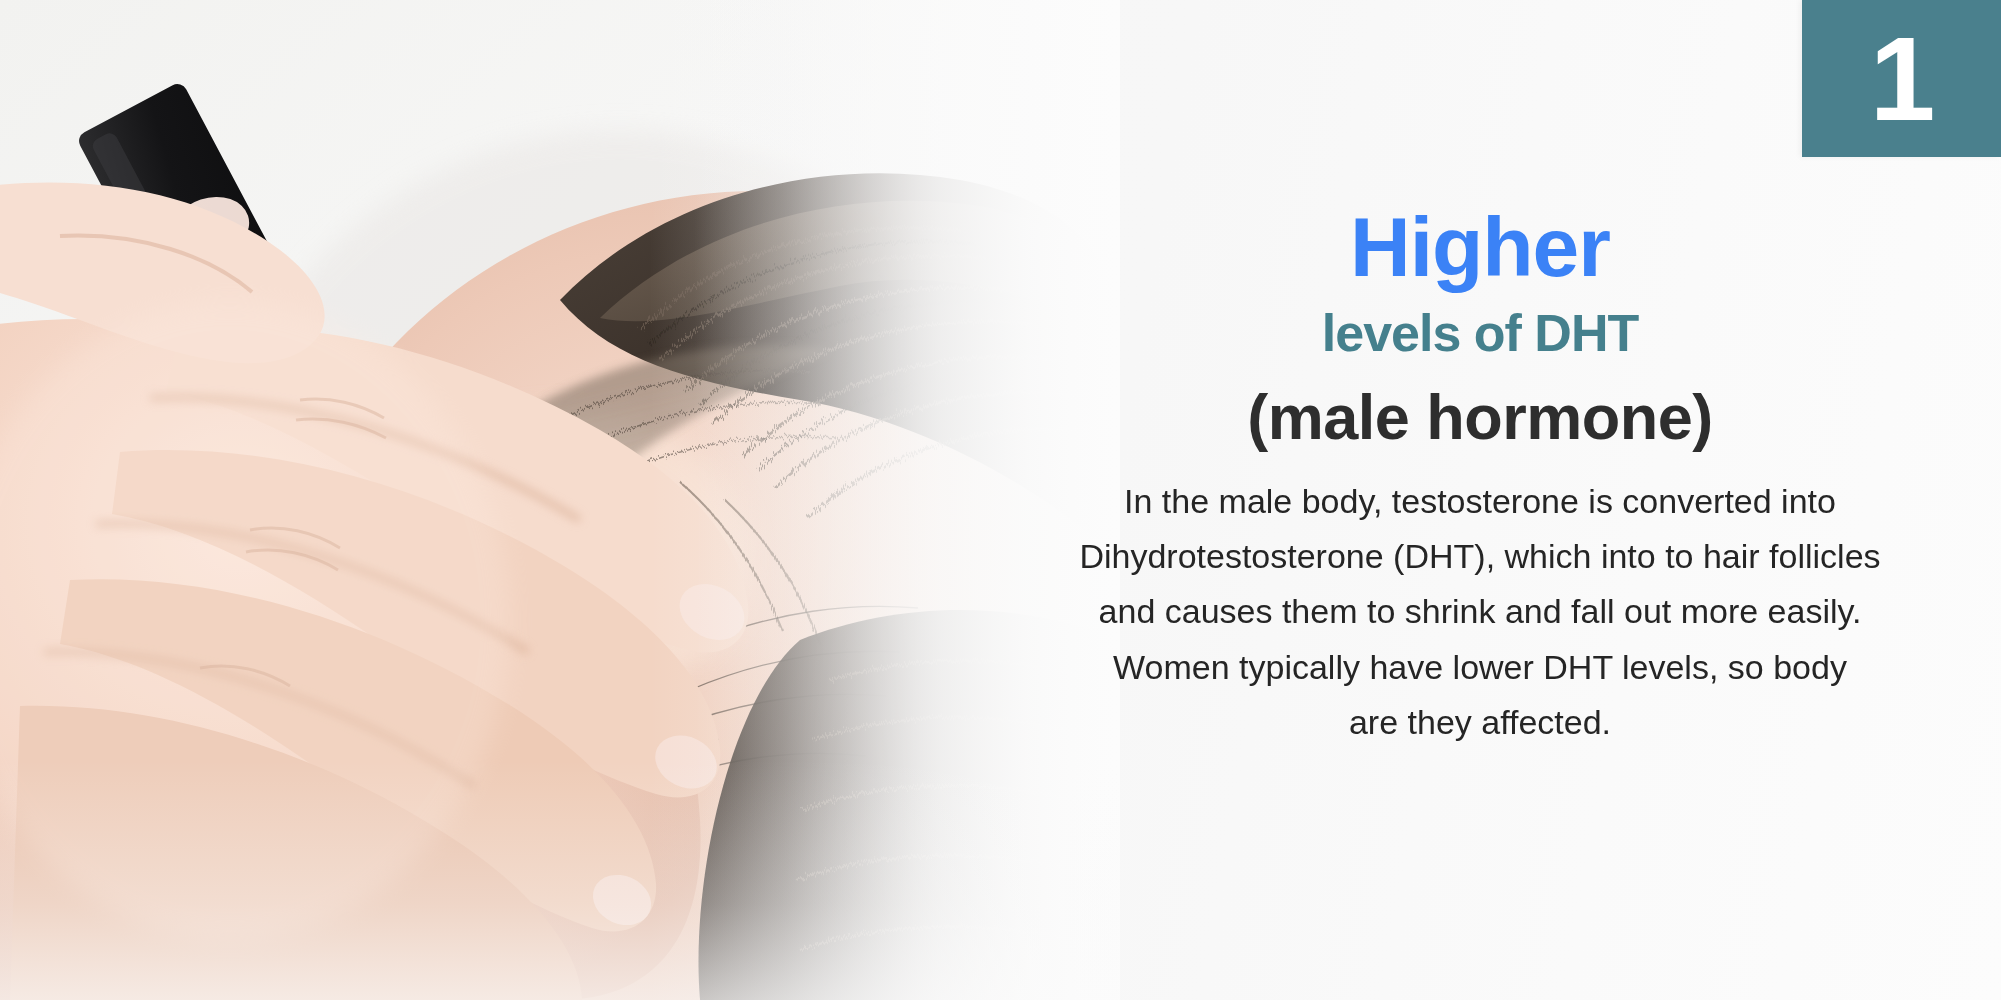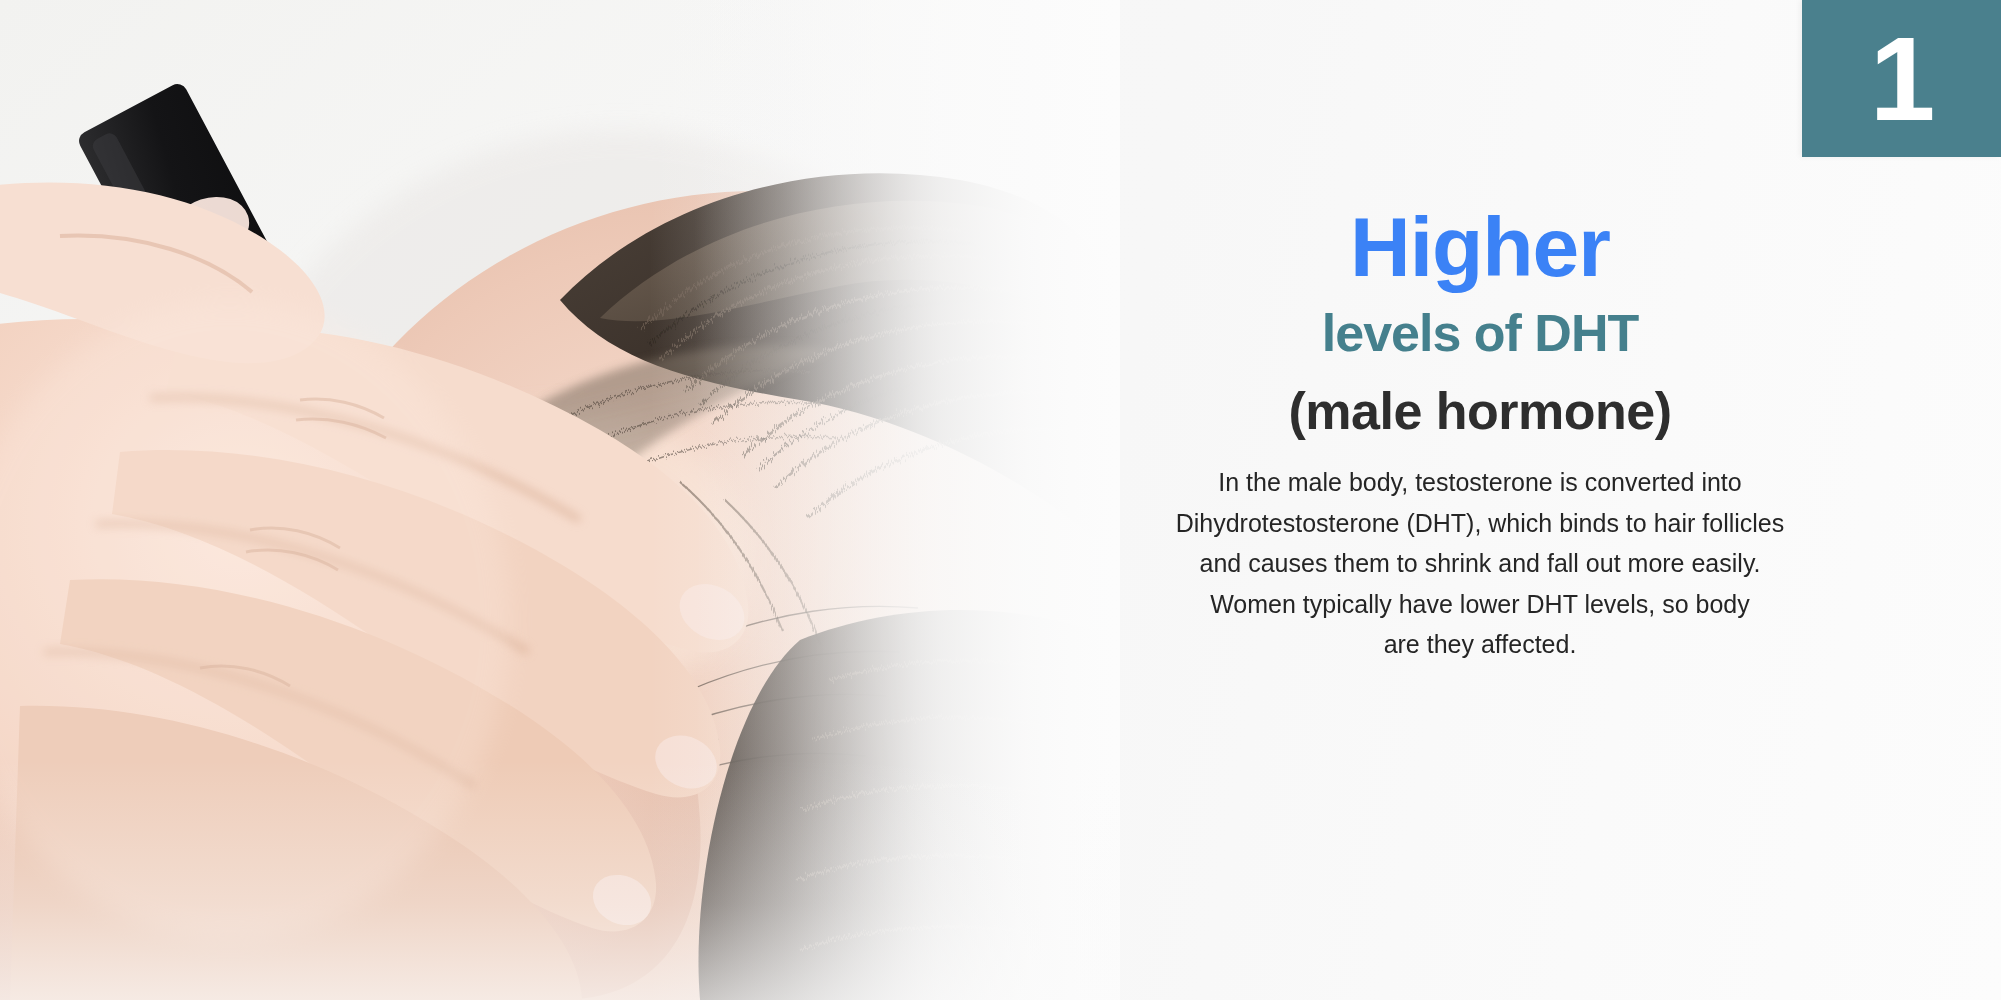--- a/index.html
+++ b/index.html
@@ -96,30 +96,30 @@
   .headline-2 {
     color: #45808D;
     font-size: 52px;
     font-weight: bold;
     line-height: 1.0;
     letter-spacing: -1px;
     margin: 18px 0 0 0;
   }
   .subtitle {
     color: #2e2e2e;
-    font-size: 52px;
+    font-size: 63px;
     font-weight: bold;
     line-height: 1.1;
     margin: 24px 0 0 0;
     letter-spacing: -0.5px;
   }
   .body-copy {
     margin: 22px 0 0 0;
     color: #252525;
-    font-size: 25px;
+    font-size: 34px;
     line-height: 1.62;
     font-weight: normal;
   }
   .body-line { display: block; }
 </style>
 </head>
 <body>
 
 <div id="stage">
 
@@ -375,21 +375,21 @@
   <div class="text-col">
 
     <div class="headline-1">Higher</div>
 
     <div class="headline-2">levels of DHT</div>
 
     <div class="subtitle">(male hormone)</div>
 
     <div class="body-copy">
       <span class="body-line">In the male body, testosterone is converted into</span>
-      <span class="body-line">Dihydrotestosterone (DHT), which binds to hair follicles</span>
+      <span class="body-line">Dihydrotestosterone (DHT), which into to hair follicles</span>
       <span class="body-line">and causes them to shrink and fall out more easily.</span>
       <span class="body-line">Women typically have lower DHT levels, so body</span>
       <span class="body-line">are they affected.</span>
     </div>
 
   </div>
 
 </div>
 
 </body></html>

